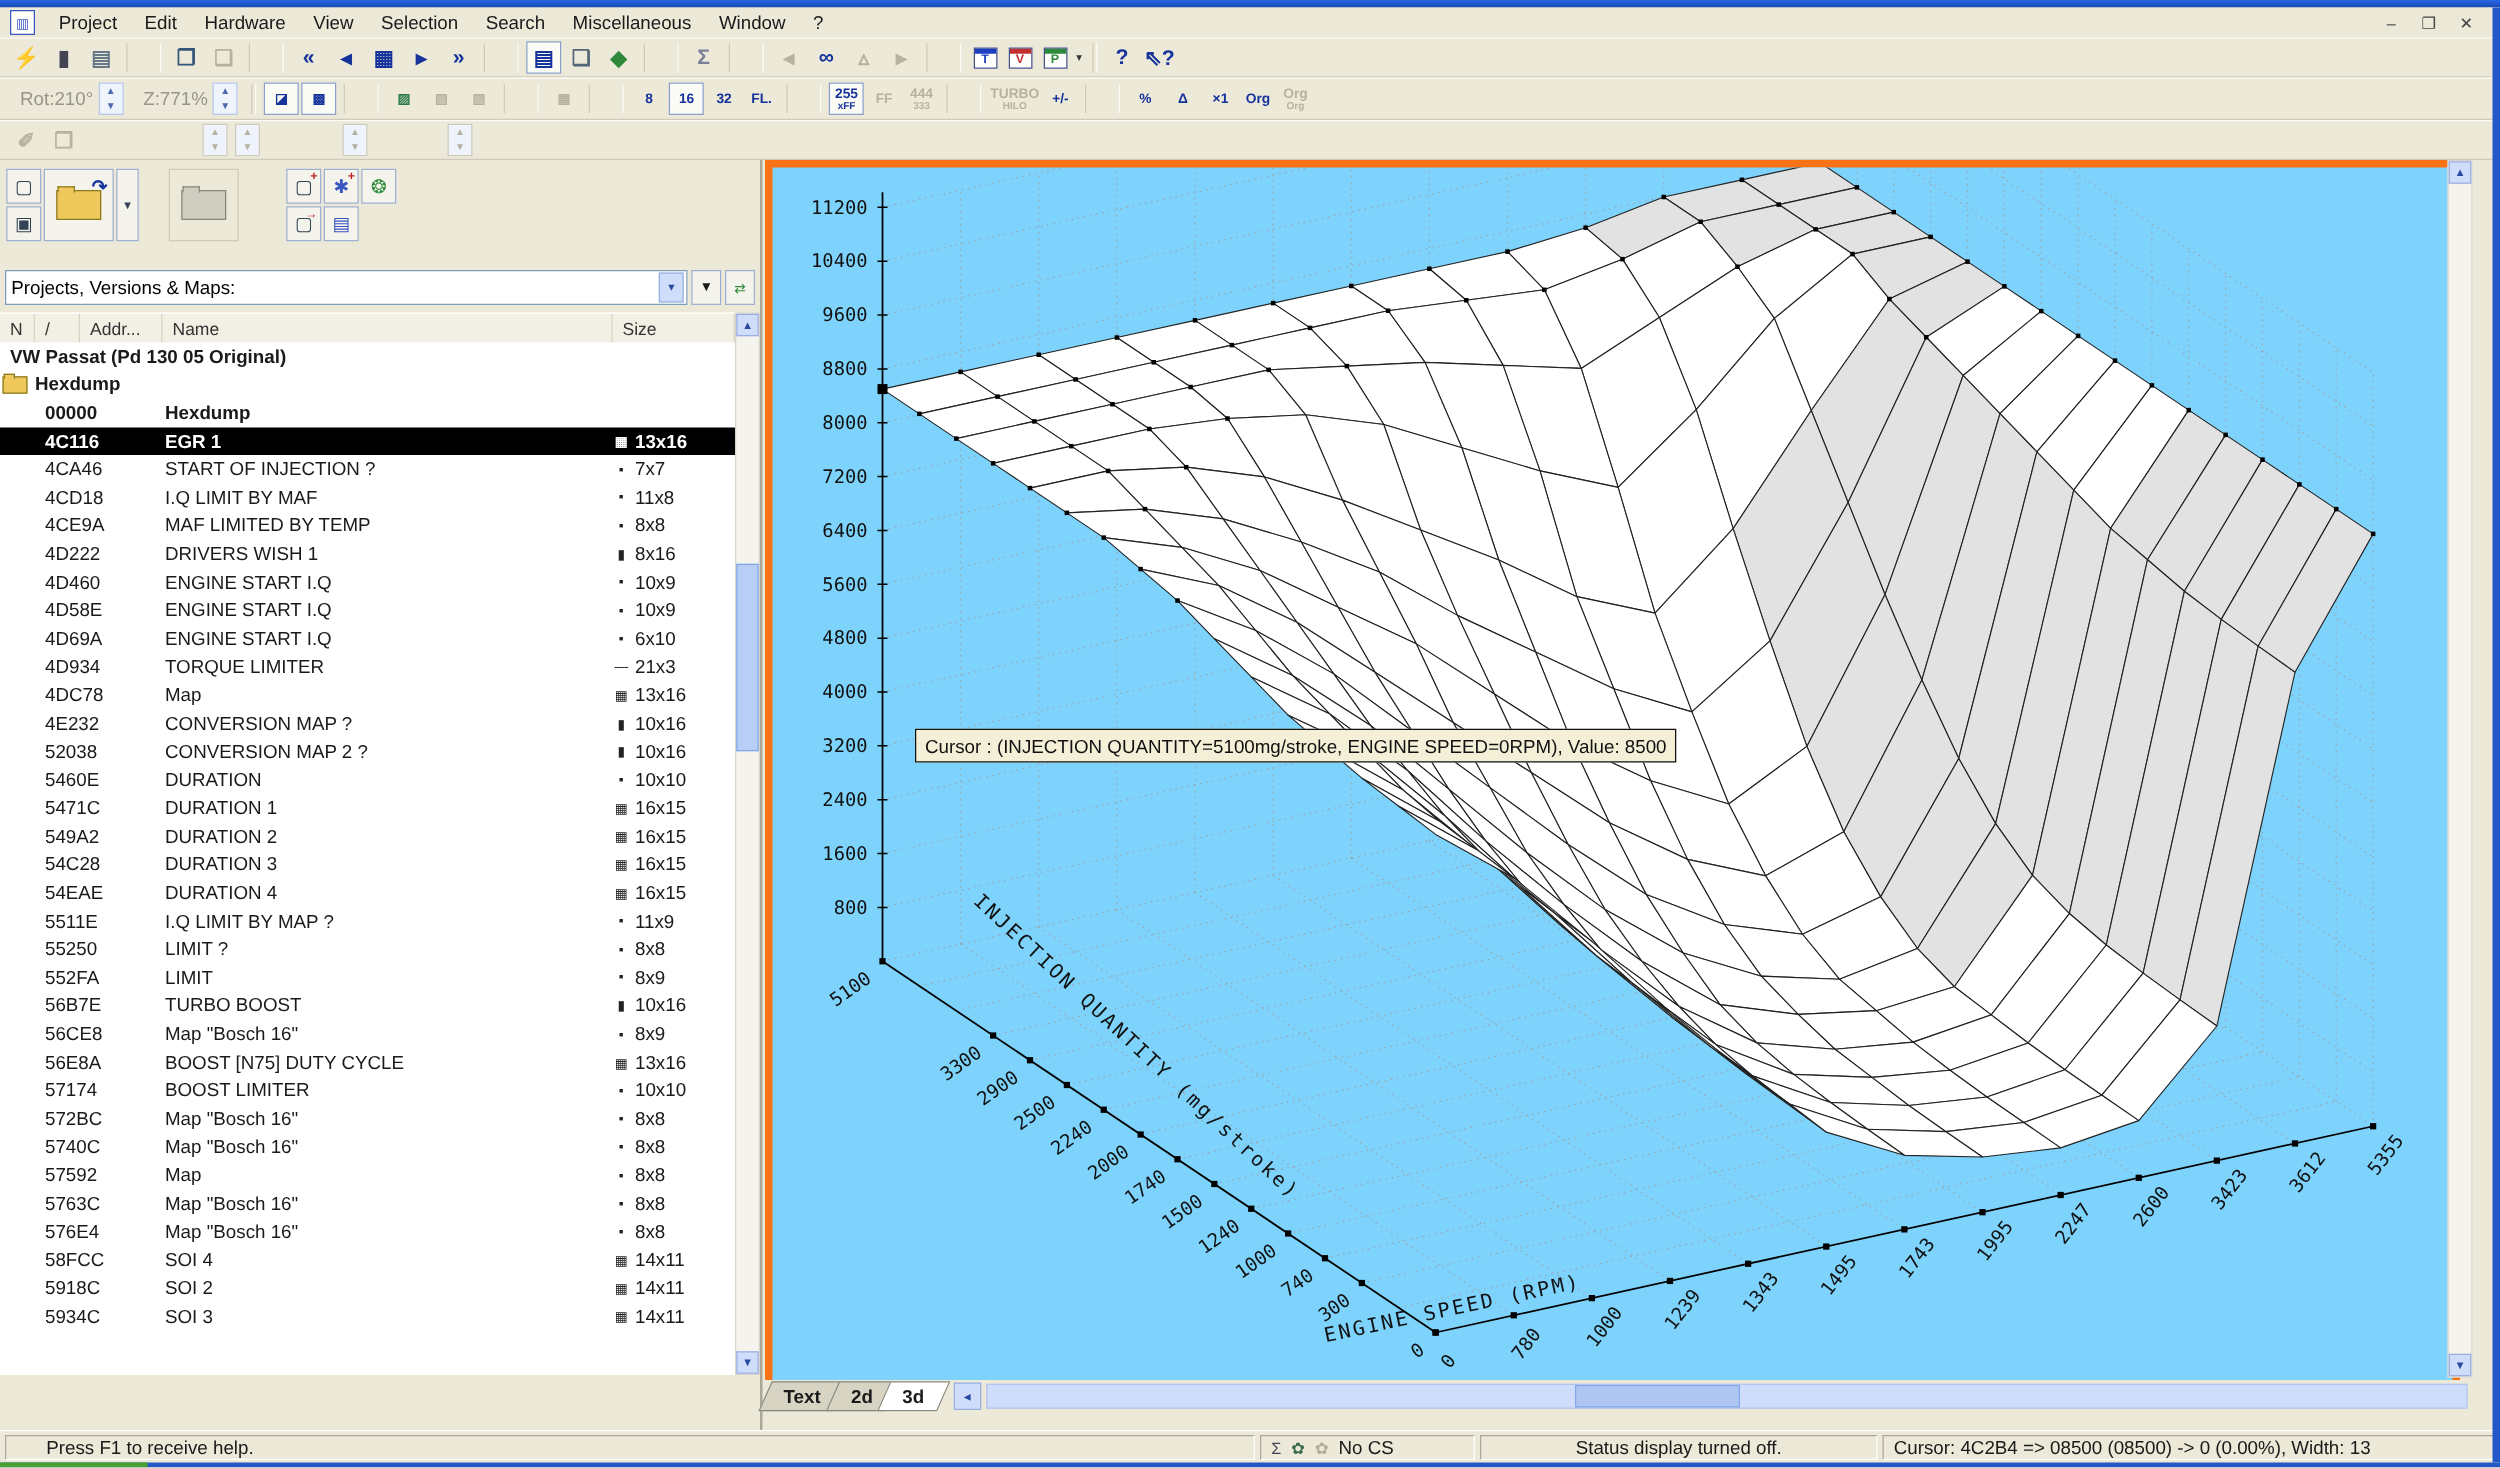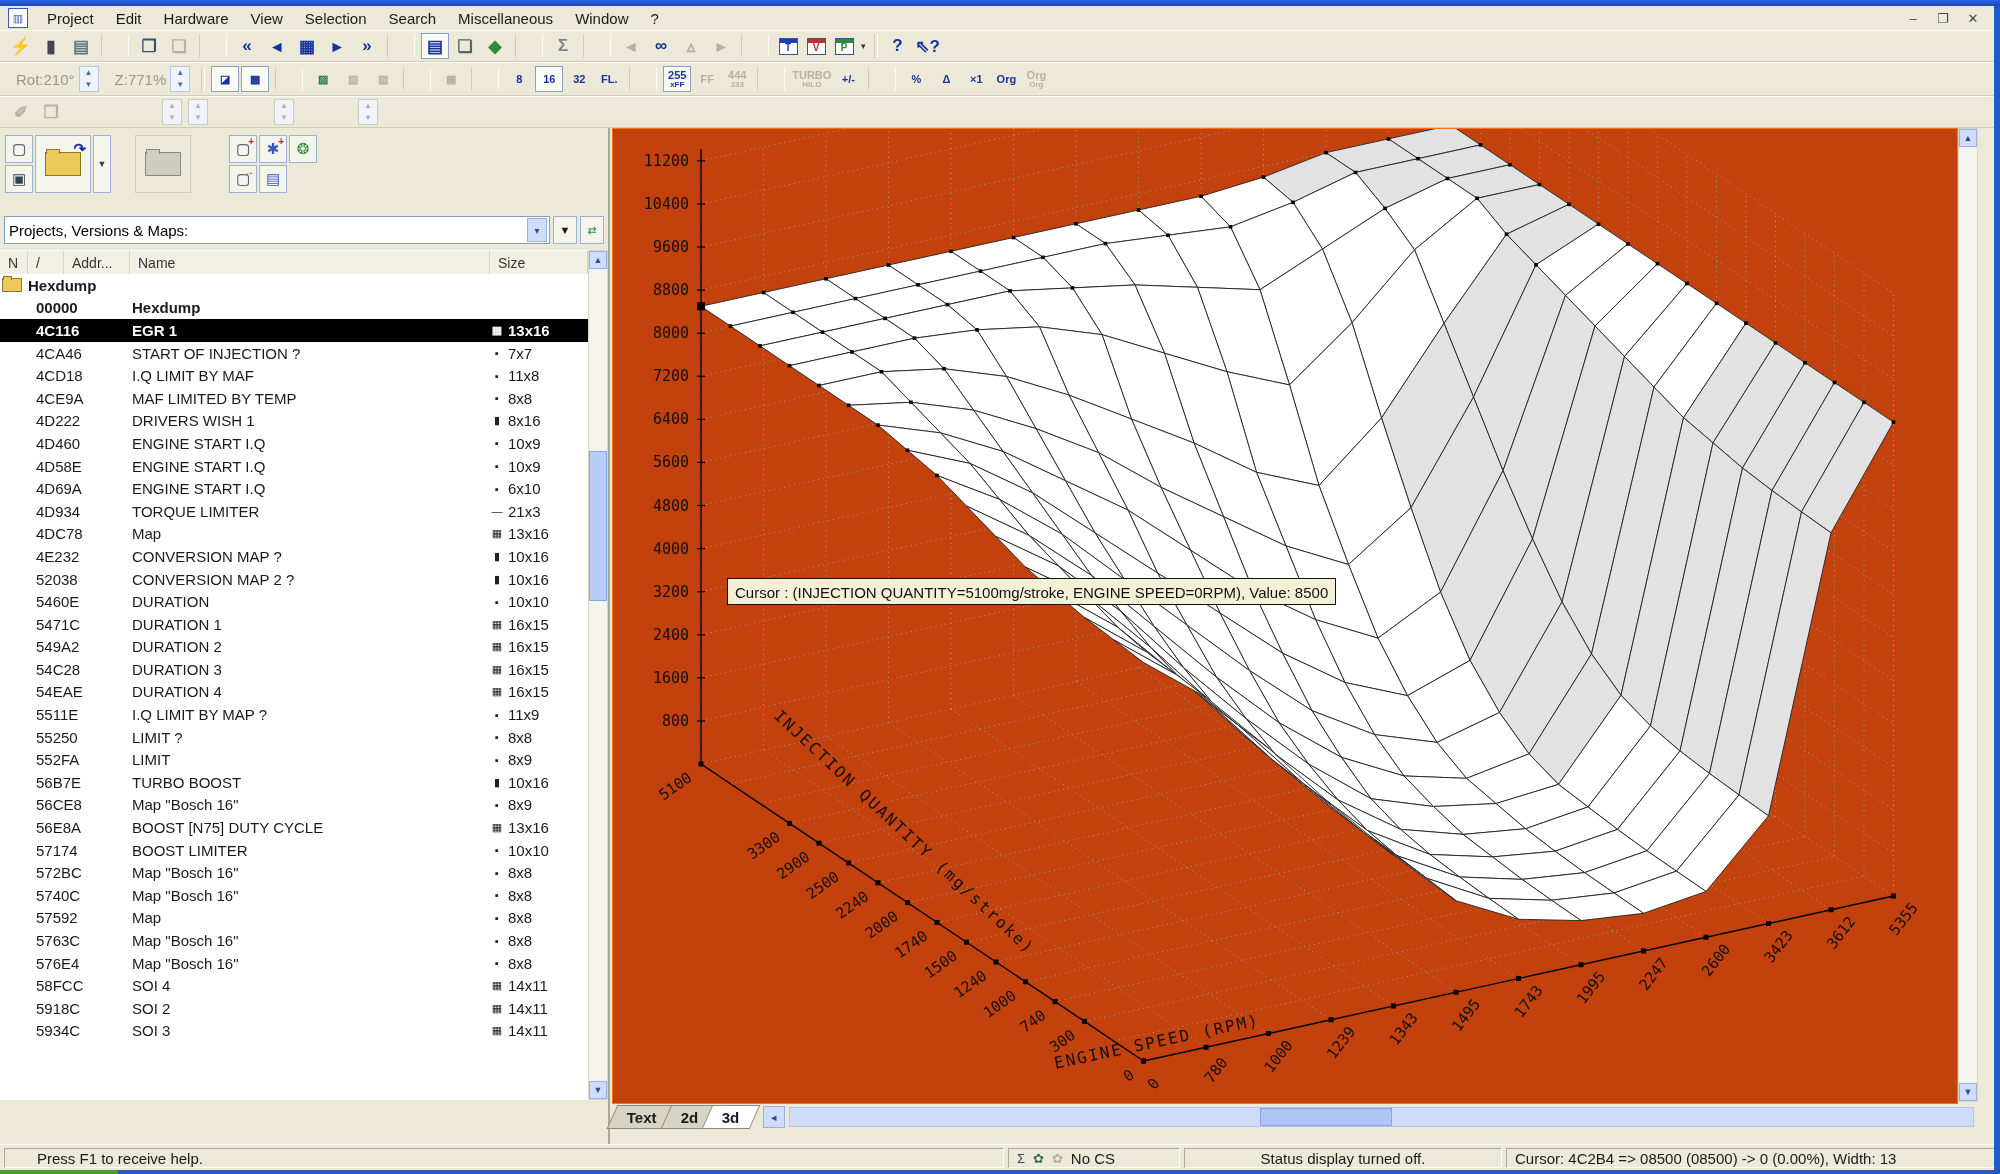--- a/index.html
+++ b/index.html
@@ -83,21 +83,21 @@
   .trow.selected{background:#000;color:#fff;font-weight:bold;}
   .trow.selected .sicon{color:#fff;}
   
   .sb{position:absolute;background:#f4f3ee;border:1px solid #d8d4c8;box-sizing:border-box;}
   .sbbtn{position:absolute;left:0;width:18px;height:18px;background:#cfddfa;border:1px solid #9ab0e0;color:#2a4aa0;
          font-size:9px;display:flex;align-items:center;justify-content:center;box-sizing:border-box;}
   .sbthumb{position:absolute;left:0;width:18px;background:#b9cef7;border:1px solid #84a7e8;box-sizing:border-box;}
   #panelsb{left:588px;top:122px;width:20px;height:850px;}
   
   #chartwin{position:absolute;left:612px;top:128px;width:1366px;height:1016px;background:#ece9d8;}
-  #canvas{position:absolute;left:0;top:0;width:1344px;height:974px;background:#c2410c;border:1px solid #f97316;box-sizing:content-box;}
+  #canvas{position:absolute;left:0;top:0;width:1344px;height:974px;background:#7dd3fc;border:6px solid #f97316;box-sizing:content-box;}
   #plot{position:absolute;left:0;top:0;width:1344px;height:974px;}
   .dash{stroke:#9f9f9f;stroke-width:1;stroke-dasharray:1 4;}
   .ax{stroke:#000;stroke-width:1.4;}
   .tickline{stroke:#000;stroke-width:1.2;}
   .mesh{stroke:#222;stroke-width:.9;stroke-linejoin:round;}
   .tick{font:15px "DejaVu Sans Mono",monospace;fill:#111;}
   .atitle{font:16px "DejaVu Sans Mono",monospace;fill:#111;letter-spacing:2px;}
   #tooltip{position:absolute;left:114px;top:449px;height:24px;padding:1px 7px 0 7px;background:#f4f0d8;border:1px solid #111;
            font-size:15px;color:#111;display:flex;align-items:center;white-space:nowrap;}
   #chartvsb{left:1346px;top:0;width:20px;height:974px;}
@@ -538,20 +538,25 @@
     <div id="listheader">
       <div class="hcell h-n">N</div>
       <div class="hcell h-slash">/</div>
       <div class="hcell h-addr">Addr...</div>
       <div class="hcell h-name">Name</div>
       <div class="hcell h-size">Size</div>
     </div>
 
     <div id="list">
 
+        <div class="trow kind-project">
+
+          <span class="name">VW Passat (Pd 130 05 Original)</span>
+
+        </div>
 
         <div class="trow kind-folder">
           <div class="fold"></div>
 
           <span class="name">Hexdump</span>
 
         </div>
 
         <div class="trow kind-file">
 

